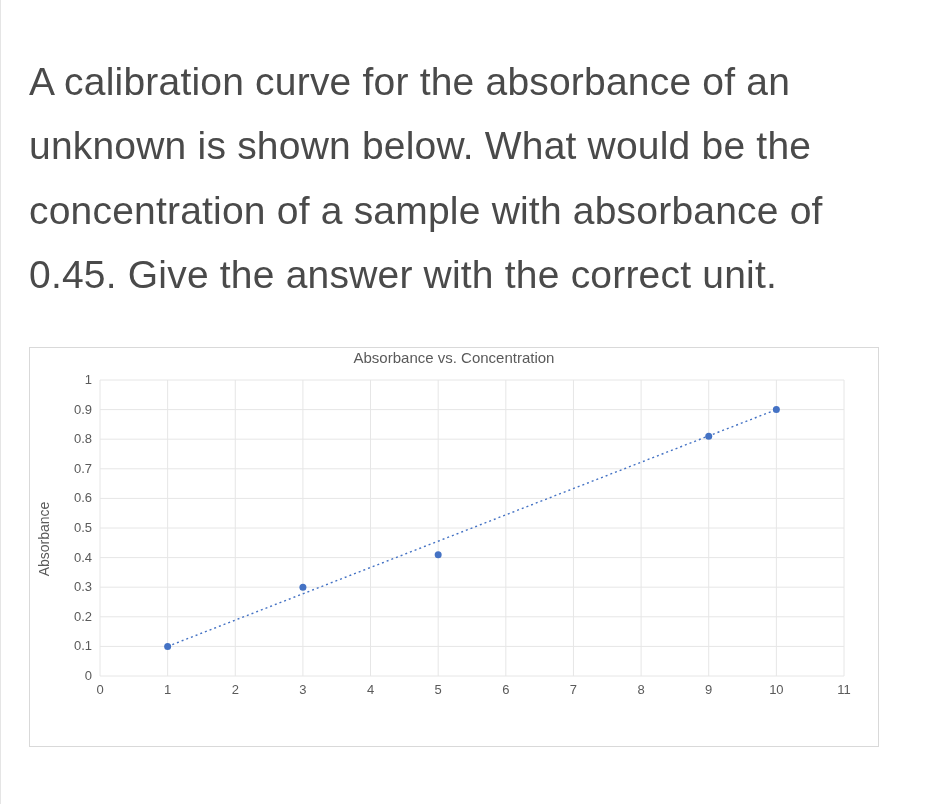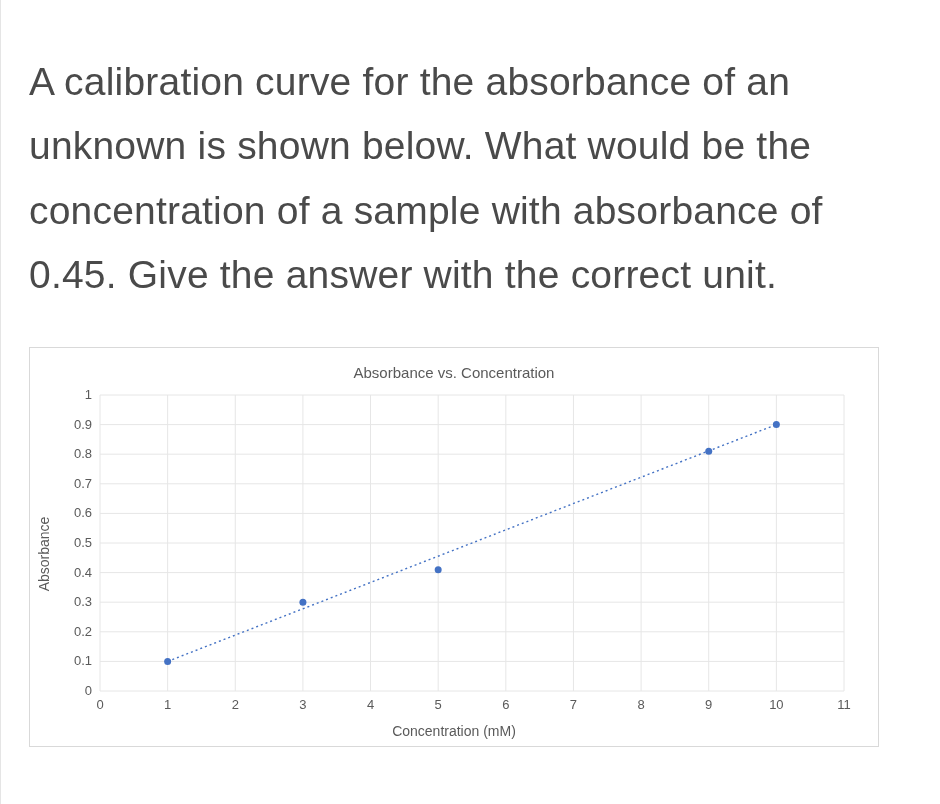--- a/index.html
+++ b/index.html
@@ -18,21 +18,21 @@
     line-height: 1.65;
     letter-spacing: 0.2px;
     color: #4a4a4a;
     margin-bottom: 40px;
     margin-top: 30px;
   }
   .chart-card {
     border: 1px solid #d9d9d9;
     width: 850px;
     height: 400px;
-    padding: 16px 18px 14px 18px;
+    padding: 1px 18px 14px 18px;
     position: relative;
   }
   .chart-title {
     text-align: center;
     font-size: 15px;
     color: #5a5a5a;
     margin-bottom: 8px;
   }
   .plot-wrap {
     position: relative;
@@ -120,14 +120,13 @@
         <text class="axis-tick" x="44" y="39.599999999999966" text-anchor="end">0.9</text>
         <text class="axis-tick" x="44" y="10" text-anchor="end">1</text>
         <line class="trend" x1="119.63636363636364" y1="272.4" x2="728.3636363636364" y2="35.599999999999966"></line>
         <circle class="pt" cx="119.63636363636364" cy="272.4" r="3.5"></circle>
         <circle class="pt" cx="254.9090909090909" cy="213.2" r="3.5"></circle>
         <circle class="pt" cx="390.1818181818182" cy="180.64" r="3.5"></circle>
         <circle class="pt" cx="660.7272727272727" cy="62.23999999999998" r="3.5"></circle>
         <circle class="pt" cx="728.3636363636364" cy="35.599999999999966" r="3.5"></circle>
       </svg>
   </div>
-  <div class="xlabel">Concentration (mM)</div>
 </div>
 
 </body></html>

